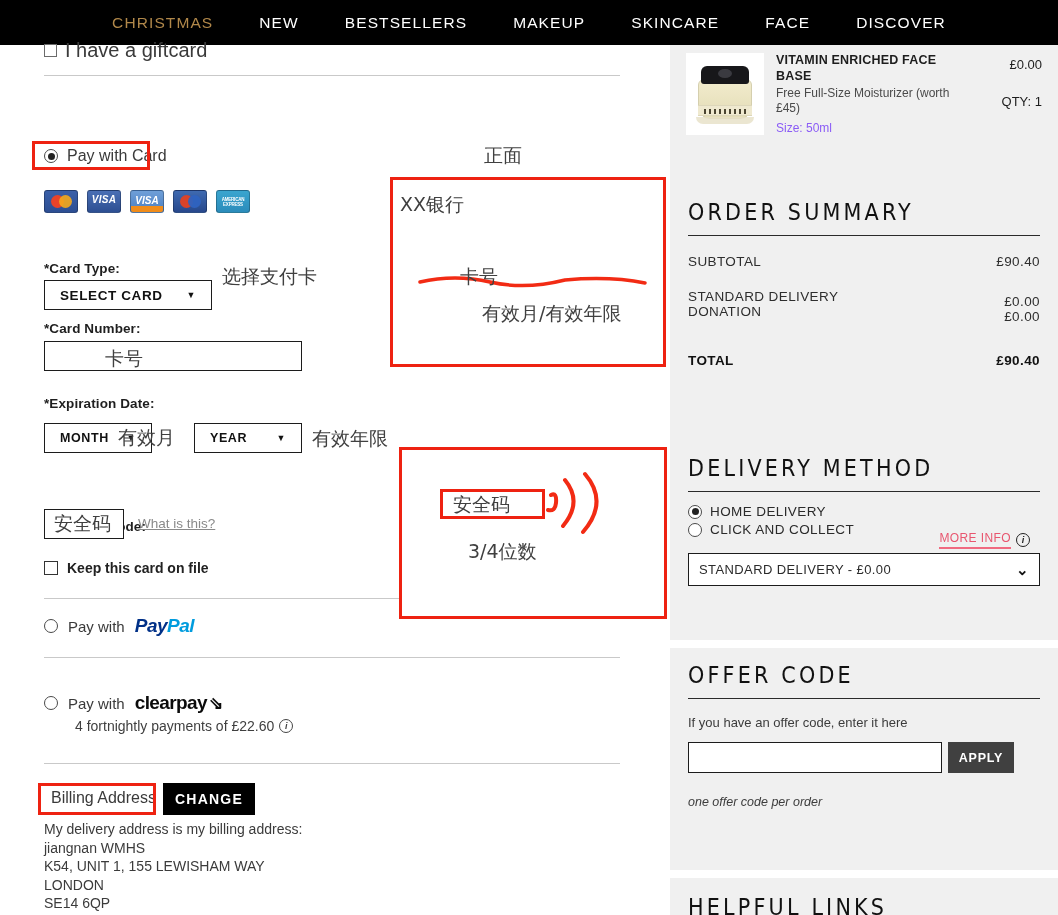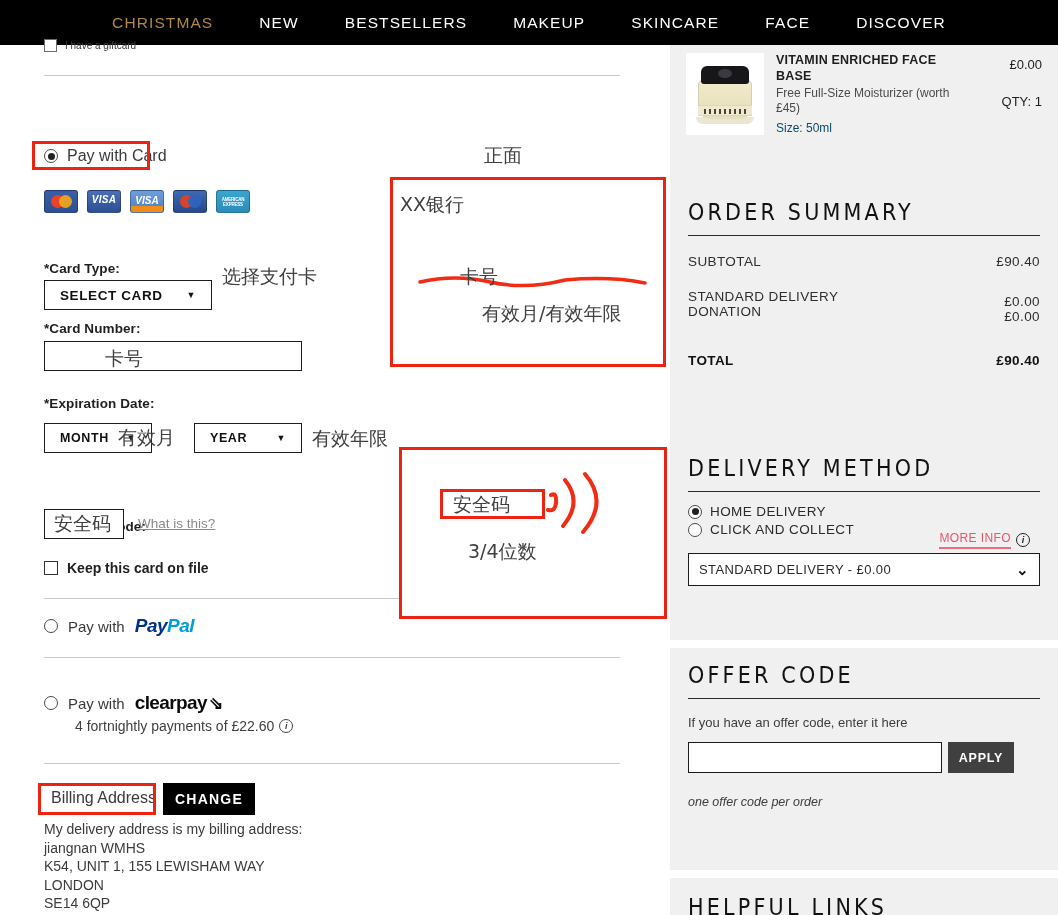--- a/index.html
+++ b/index.html
@@ -32,21 +32,21 @@
 
   
   .left-col {
     position: absolute; top: 45px; left: 0; width: 670px; height: 870px;
     background: #ffffff;
     padding: 0 45px 0 44px;
   }
   .giftcard-row {
     position: absolute; top: -6px; left: 44px;
     display: flex; align-items: center; gap: 8px;
-    font-size: 10px; color: #3a3a3a;
+    font-size: 20px; color: #3a3a3a;
   }
   .cb {
     width: 13px; height: 13px; border: 1px solid #6b6b6b; background: #fff;
     display: inline-block; flex: none;
   }
 
   .sep1 { position: absolute; left: 44px; top: 30px; width: 576px; border-top: 1px solid #c9c9c9; }
 
   
   .payradio-wrap {
@@ -194,21 +194,21 @@
   .jar-base {
     position:absolute; left:10px; top:64px; width:58px; height:7px;
     background: #e6e0c6; border-radius: 0 0 10px 10px; opacity:.8;
   }
   .prod-text { flex: 1; min-width: 0; }
   .prod-name {
     font-size: 12.5px; font-weight: bold; color: #1d1d1d; line-height: 15.5px;
     letter-spacing: .2px;
   }
   .prod-sub { font-size: 12px; color: #4a4a4a; line-height: 15px; margin-top: 2px; }
-  .prod-size { font-size: 12px; color: #0c4a6e; margin-top: 5px; }
+  .prod-size { font-size: 12px; color: #8b5cf6; margin-top: 5px; }
   .prod-right { width: 62px; flex: none; text-align: right; padding-top: 4px; }
   .prod-price { font-size: 13px; color: #1d1d1d; }
   .prod-qty { font-size: 13px; color: #1d1d1d; margin-top: 22px; }
 
   .sec-title {
     font-size: 23px; font-weight: 400; letter-spacing: 3.2px;
     color: #111; font-family: "DejaVu Sans Condensed","Liberation Sans", sans-serif;
   }
   .sec-rule { border-top: 1px solid #2a2a2a; margin-top: 10px; }
 

